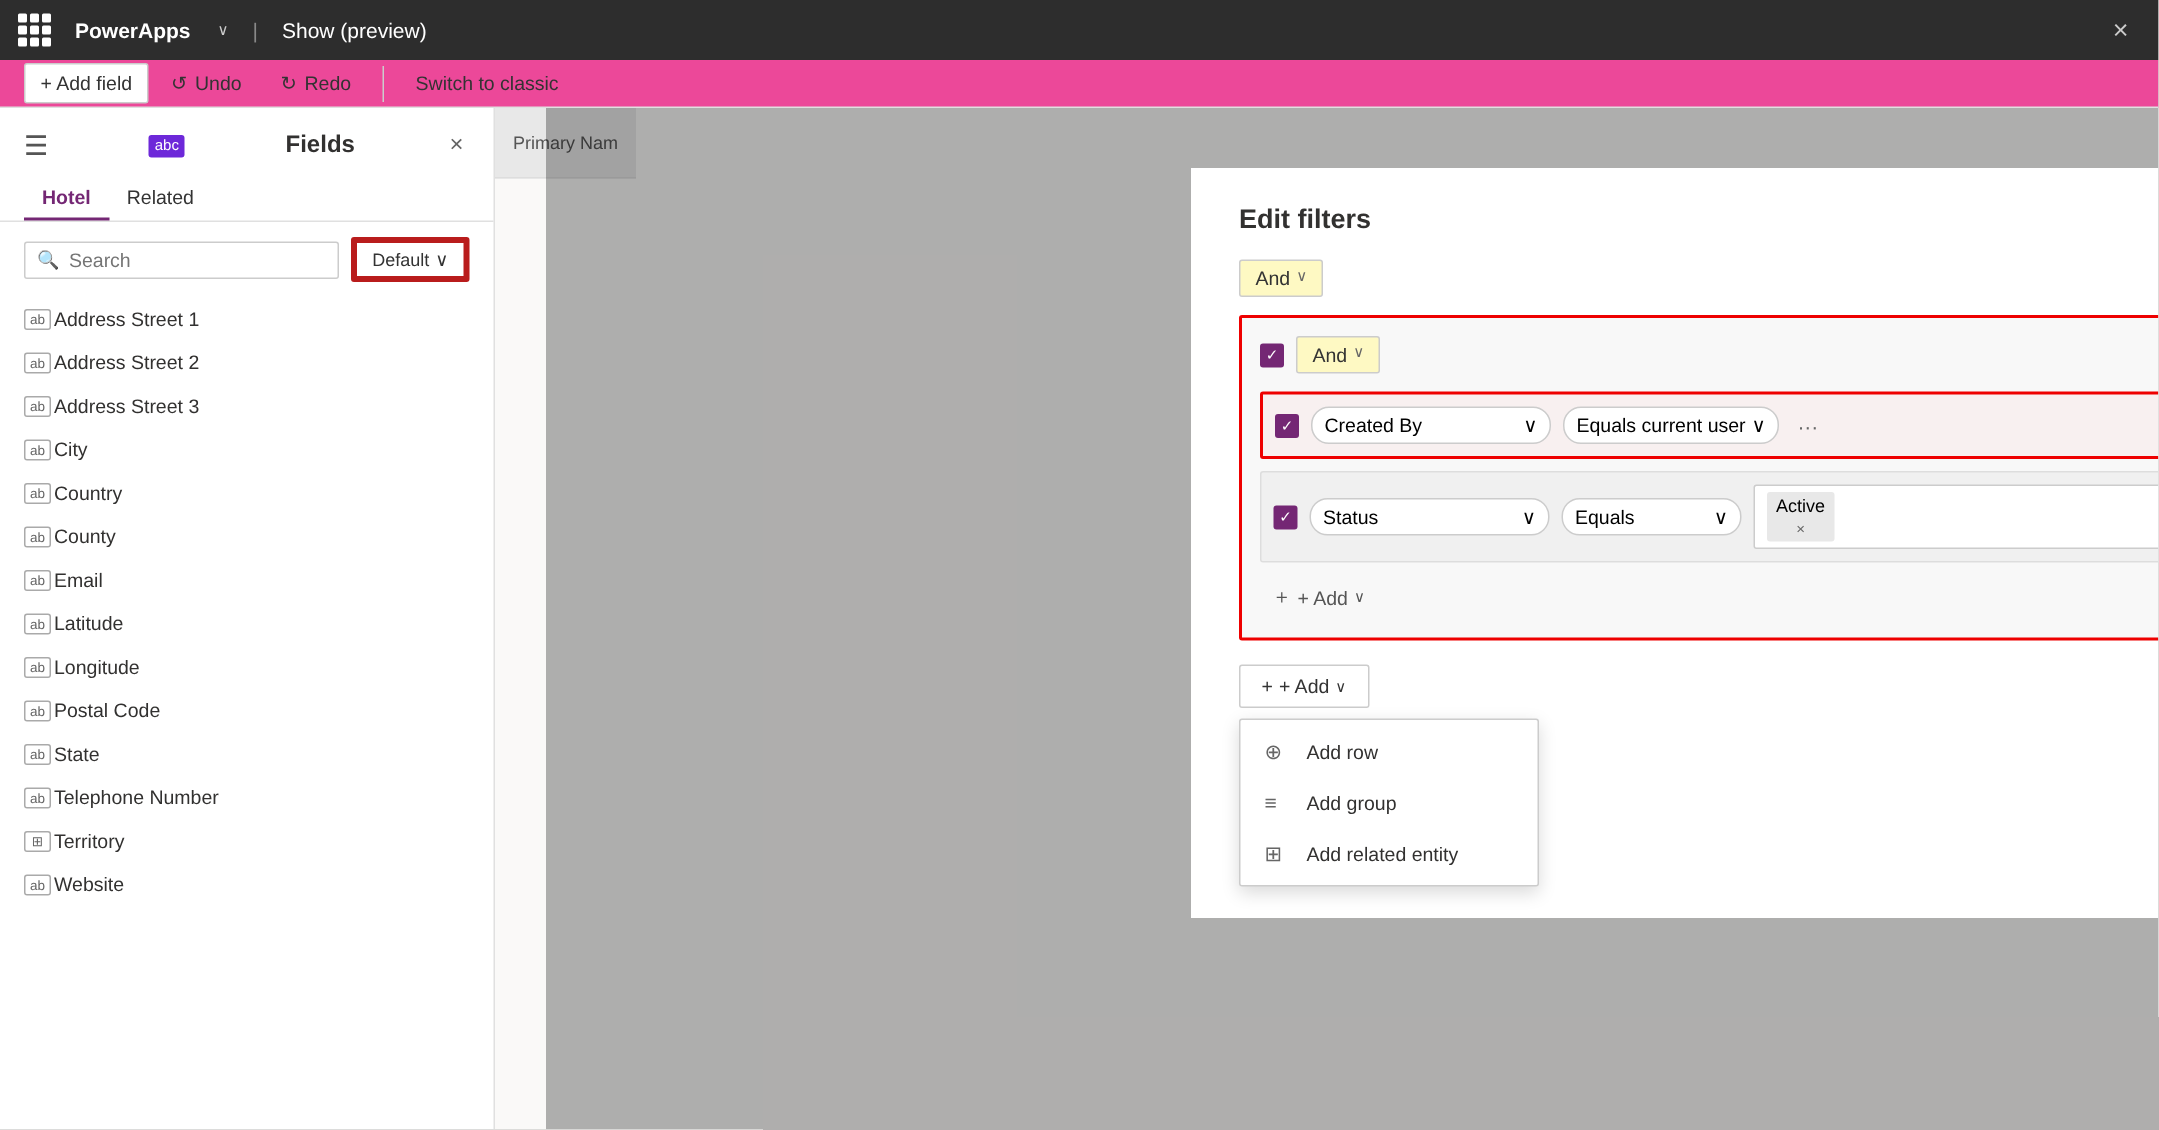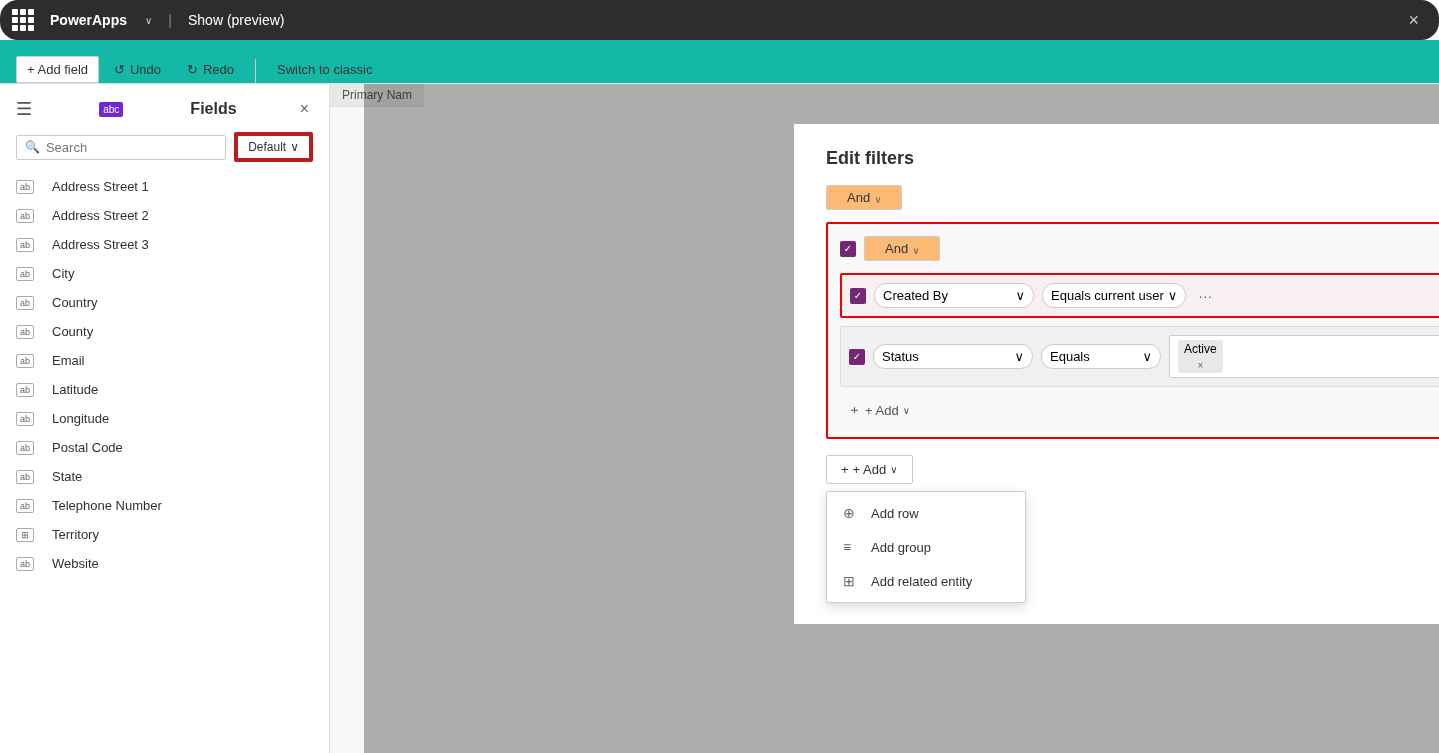--- a/index.html
+++ b/index.html
@@ -6,21 +6,20 @@
     body { background: #fff; width: 1439px; height: 753px; overflow: hidden; display: flex; flex-direction: column; }
 
     
     .top-bar {
       display: flex;
       align-items: center;
       background: #2d2d2d;
       height: 40px;
       padding: 0 12px;
       gap: 16px;
-      border-radius: 18px;
     }
     .top-bar-apps-icon {
       display: grid;
       grid-template-columns: repeat(3,6px);
       gap: 2px;
       cursor: pointer;
     }
     .top-bar-apps-icon span {
       width: 6px; height: 6px;
       background: #fff;
@@ -48,23 +47,23 @@
       margin-left: auto;
       color: #ccc;
       font-size: 18px;
       cursor: pointer;
       padding: 4px 8px;
     }
 
     
     .toolbar {
       display: flex;
-      align-items: flex-end;
-      background: #14b8a6;
-      height: 44px;
+      align-items: center;
+      background: #ec4899;
+      height: 32px;
       padding: 0 16px;
       gap: 4px;
       border-bottom: 1px solid #e0e0e0;
     }
     .toolbar-btn {
       display: flex;
       align-items: center;
       gap: 5px;
       padding: 5px 10px;
       background: none;
@@ -185,21 +184,21 @@
       width: 14px;
       height: 14px;
     }
     .sidebar-list {
       flex: 1;
       overflow-y: auto;
     }
     .sidebar-item {
       display: flex;
       align-items: center;
-      gap: 18px;
+      gap: 2px;
       padding: 7px 16px;
       font-size: 13px;
       color: #323130;
       cursor: pointer;
     }
     .field-icon {
       display: inline-flex;
       align-items: center;
       justify-content: center;
       width: 18px;
@@ -219,21 +218,21 @@
       flex: 1;
       background: #faf9f8;
       position: relative;
       overflow: hidden;
     }
     .primary-name-tag {
       position: absolute;
       top: 0;
       left: 0;
       background: #e8e8e8;
-      padding: 4px 12px;
+      padding: 16px 12px;
       font-size: 12px;
       color: #555;
       border-bottom: 1px solid #ddd;
     }
 
     
     .modal-overlay {
       position: absolute;
       top: 0; left: 0; right: 0; bottom: 0;
       background: rgba(0,0,0,0.3);
@@ -261,28 +260,28 @@
 
     
     .filter-and-row {
       display: flex;
       align-items: center;
       gap: 6px;
       margin-bottom: 12px;
     }
     .filter-dropdown {
       display: flex;
-      align-items: flex-end;
-      gap: 4px;
-      padding: 4px 20px;
+      align-items: flex-start;
+      gap: 4px;
+      padding: 4px 10px;
       border: 1px solid #ccc;
       border-radius: 2px;
       font-size: 13px;
       cursor: pointer;
-      background: #fdba74;
+      background: #fef9c3;
       color: #333;
     }
     .filter-dropdown .chevron { font-size: 10px; color: #666; }
 
     
     .filter-group-box {
       border: 2px solid #e00;
       border-radius: 2px;
       padding: 12px;
       margin-bottom: 16px;
@@ -491,20 +490,24 @@
 
   <div class="sidebar">
     <div class="sidebar-header">
 
       <span style="font-size:18px; color:#555; cursor:pointer; margin-right:8px;">☰</span>
 
       <span style="background:#6d28d9; color:#fff; font-size:10px; padding:2px 4px; border-radius:2px; margin-right:8px;">abc</span>
       <span class="sidebar-title">Fields</span>
       <span class="sidebar-close">×</span>
     </div>
+    <div class="sidebar-tabs">
+      <div class="sidebar-tab active">Hotel</div>
+      <div class="sidebar-tab">Related</div>
+    </div>
     <div class="sidebar-search">
       <div class="sidebar-search-box">
         <span class="sidebar-search-icon">🔍</span>
         <input type="text" placeholder="Search" style="">
       </div>
       <button class="sidebar-filter-btn">
         <span>Default</span>
         <span>∨</span>
       </button>
     </div>

